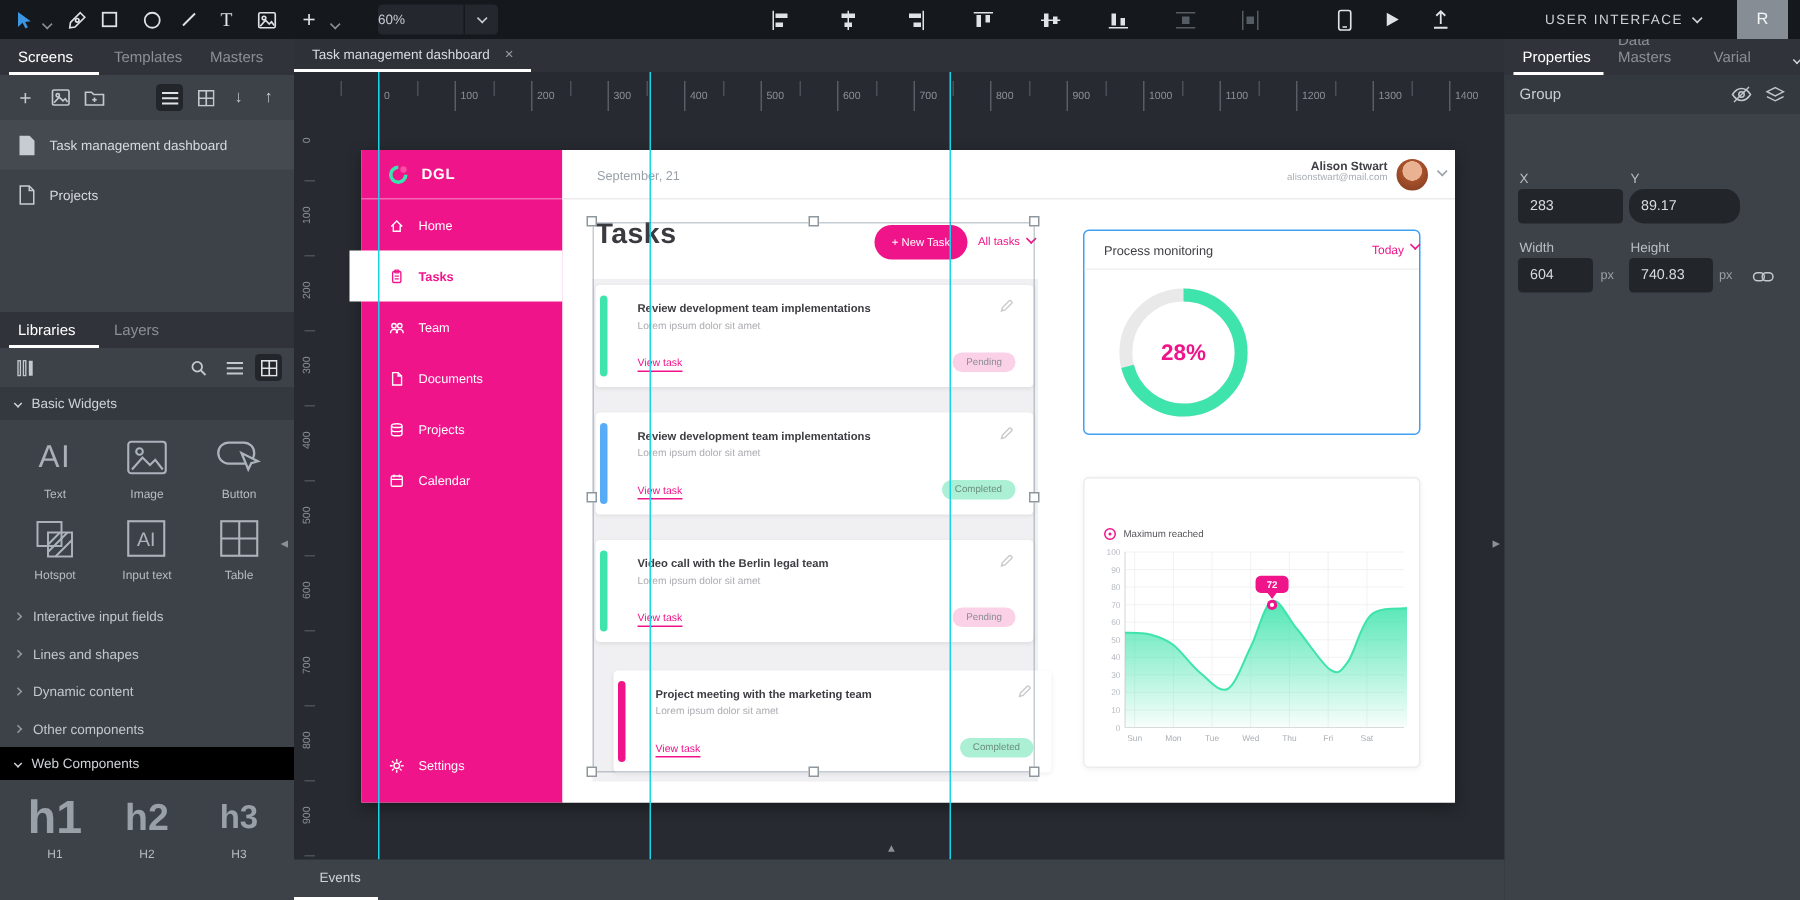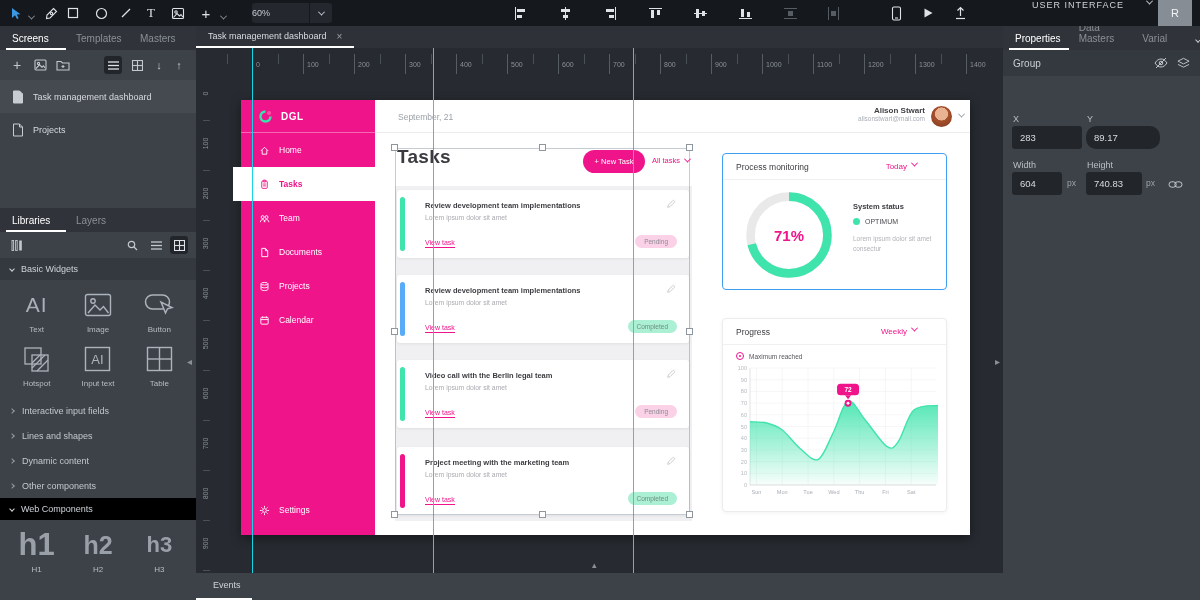--- a/index.html
+++ b/index.html
@@ -8,21 +8,21 @@
   .abs{position:absolute}
   svg{display:block}
   
   #topbar{position:absolute;left:0;top:0;width:1200px;height:26px;background:#15181c;z-index:30}
   .ticon{position:absolute;top:5px;width:16px;height:16px;color:#dfe3e7;display:flex;align-items:center;justify-content:center;font-size:12px}
   .ticon.dim{color:#565c63}
   #zoomctl{position:absolute;left:252px;top:3px;width:80px;height:20px;background:#24282e;border-radius:3px;display:flex;align-items:center;color:#c6cbd1;font-size:9px}
   #zoomctl .zv{flex:1;text-align:left}
   #zoomctl .zsep{width:1px;height:20px;background:#15181c}
   .chev{display:inline-block;width:5px;height:5px;border-right:1.3px solid currentColor;border-bottom:1.3px solid currentColor;transform:rotate(45deg) translate(-1px,-1px)}
-  #mode{position:absolute;right:48px;top:0;height:26px;display:flex;align-items:flex-start;gap:23px;color:#cfd4d9;font-size:9px;letter-spacing:1px}
+  #mode{position:absolute;right:66px;top:0;height:26px;display:flex;align-items:center;gap:7px;color:#cfd4d9;font-size:9px;letter-spacing:1px}
   #avatarR{position:absolute;right:8px;top:0;width:34px;height:26px;background:#878d95;color:#f2f4f6;display:flex;align-items:center;justify-content:center;font-size:11px}
   
   #leftpanel{position:absolute;left:0;top:26px;width:196px;height:574px;background:#3d4249;z-index:20}
   .ptabs{height:24px;background:#30343a;display:flex;align-items:flex-end}
   .ptab{font-size:10px;color:#8b9096;padding:0 0 6px 0;margin-left:12px;width:52px;position:relative}
   .ptab.active{color:#fff}
   .ptab.active::after{content:"";position:absolute;left:-6px;right:-2px;bottom:0;height:2px;background:#fff}
   .lrow{display:flex;align-items:center}
   .sicon{width:18px;height:18px;color:#c3c8cd;display:flex;align-items:center;justify-content:center;font-size:12px;border-radius:3px}
   .sicon.active{background:#22262b}
@@ -74,21 +74,21 @@
   .taccent{position:absolute;left:3px;top:7px;bottom:7px;width:5px;border-radius:3px}
   .tctitle{position:absolute;left:28px;top:11px;font-size:7.5px;font-weight:bold;color:#3c3c42}
   .tcdesc{position:absolute;left:28px;top:24px;font-size:6.8px;color:#ababb1}
   .tclink{position:absolute;left:28px;bottom:10px;font-size:7px;color:#f0148b;border-bottom:1px solid #f0148b;padding-bottom:1px}
   .tcpencil{position:absolute;right:13px;top:9px;color:#c7c7cc}
   .tcbadge{position:absolute;right:12px;bottom:10px;padding:3px 9px;border-radius:8px;font-size:6.5px}
   
   #proccard{position:absolute;left:347px;top:53px;width:225px;height:137px;background:#fff;border:1.5px solid #3f9ff2;border-radius:4px}
   .cardhead{position:absolute;left:0;top:0;right:0;height:26px;border-bottom:1px solid #f0f0f0}
   .cardtitle{position:absolute;left:13px;top:8px;font-size:8.5px;font-weight:normal;color:#3c3c42}
-  .cardrange{position:absolute;right:29px;top:8px;font-size:8px;color:#f0148b;display:flex;gap:5px;align-items:flex-start}
+  .cardrange{position:absolute;right:0;top:8px;font-size:8px;color:#f0148b;display:flex;gap:5px;align-items:flex-start}
   #donutwrap{position:absolute;left:18px;top:33px;width:96px;height:96px}
   #donutlabel{position:absolute;left:0;top:0;width:96px;height:96px;display:flex;align-items:center;justify-content:center;font-size:15px;font-weight:bold;color:#f0148b}
   #procstatus{position:absolute;left:130px;top:48px;width:88px}
   #pstitle{font-size:7.5px;font-weight:bold;color:#3c3c42;margin-bottom:7px}
   #psvalue{font-size:7px;color:#4a4a50;display:flex;align-items:center;gap:5px;margin-bottom:9px}
   .gdot{width:7px;height:7px;border-radius:50%;background:#3fe4ad;display:inline-block}
   #psdesc{font-size:6.5px;color:#b3b3b9;line-height:1.5}
   #progcard{position:absolute;left:347px;top:218px;width:225px;height:194px;background:#fff;border:1px solid #ececec;border-radius:4px;box-shadow:0 1px 4px rgba(0,0,0,.05)}
   #proglegend{position:absolute;left:13px;top:33px;display:flex;align-items:center;gap:5px;font-size:6.5px;color:#55555b}
   .targetdot{width:8px;height:8px;border-radius:50%;border:1.6px solid #f0148b;display:inline-flex;align-items:center;justify-content:center}
@@ -631,21 +631,21 @@
             <div class="tctitle">Video call with the Berlin legal team</div>
             <div class="tcdesc">Lorem ipsum dolor sit amet</div>
             <a class="tclink">View task</a>
             <span class="tcpencil">
               <svg width="10" height="10" viewBox="0 0 12 12" fill="none" stroke="#c7c7cc" stroke-width="1.1">
                 <path d="M2 10 l.8-2.8 5.4-5.4 c.3-.3 .9-.3 1.2 0 l.8.8 c.3.3 .3.9 0 1.2 L4.8 9.2 Z"></path>
               </svg>
             </span>
             <span class="tcbadge" style="background: rgb(250, 209, 230); color: rgb(141, 141, 147);">Pending</span>
           </div>
-          <div class="tcard" style="top: 261px;">
+          <div class="tcard" style="top: 261px; margin-left: 12px;">
             <span class="taccent" style="background: rgb(240, 20, 139);"></span>
             <div class="tctitle">Project meeting with the marketing team</div>
             <div class="tcdesc">Lorem ipsum dolor sit amet</div>
             <a class="tclink">View task</a>
             <span class="tcpencil">
               <svg width="10" height="10" viewBox="0 0 12 12" fill="none" stroke="#c7c7cc" stroke-width="1.1">
                 <path d="M2 10 l.8-2.8 5.4-5.4 c.3-.3 .9-.3 1.2 0 l.8.8 c.3.3 .3.9 0 1.2 L4.8 9.2 Z"></path>
               </svg>
             </span>
             <span class="tcbadge" style="background: rgb(171, 239, 212); color: rgb(110, 143, 127);">Completed</span>
@@ -658,40 +658,25 @@
           <span class="cardrange">
             <span>Today</span>
             <span class="chev"></span>
           </span>
         </div>
         <div id="donutwrap">
           <svg width="96" height="96" viewBox="0 0 100 100">
             <circle cx="50" cy="50" r="40" fill="none" stroke="#e9e9e9" stroke-width="9"></circle>
             <circle id="donut-arc" cx="50" cy="50" r="40" fill="none" stroke="#3fe4ad" stroke-width="9" stroke-dasharray="178.44246272390023 251.32741228718345" transform="rotate(-90 50 50)"></circle>
           </svg>
-          <div id="donutlabel">71%</div>
-        </div>
-        <div id="procstatus">
-          <div id="pstitle">System status</div>
-          <div id="psvalue">
-            <span class="gdot"></span>
-            <span>OPTIMUM</span>
-          </div>
-          <div id="psdesc">Lorem ipsum dolor sit amet consectur</div>
+          <div id="donutlabel">28%</div>
         </div>
       </div>
 
       <div id="progcard">
-        <div class="cardhead">
-          <span class="cardtitle">Progress</span>
-          <span class="cardrange">
-            <span>Weekly</span>
-            <span class="chev"></span>
-          </span>
-        </div>
         <div id="proglegend">
           <span class="targetdot"></span>
           <span>Maximum reached</span>
         </div>
         <svg id="progchart" width="207" height="135" viewBox="0 0 207 135" style="overflow:hidden">
             <defs>
               <linearGradient id="ggrad" x1="0" y1="0" x2="0" y2="1">
                 <stop offset="0" stop-color="#3fe4ad" stop-opacity="0.9"></stop>
                 <stop offset="1" stop-color="#3fe4ad" stop-opacity="0.04"></stop>
               </linearGradient>

